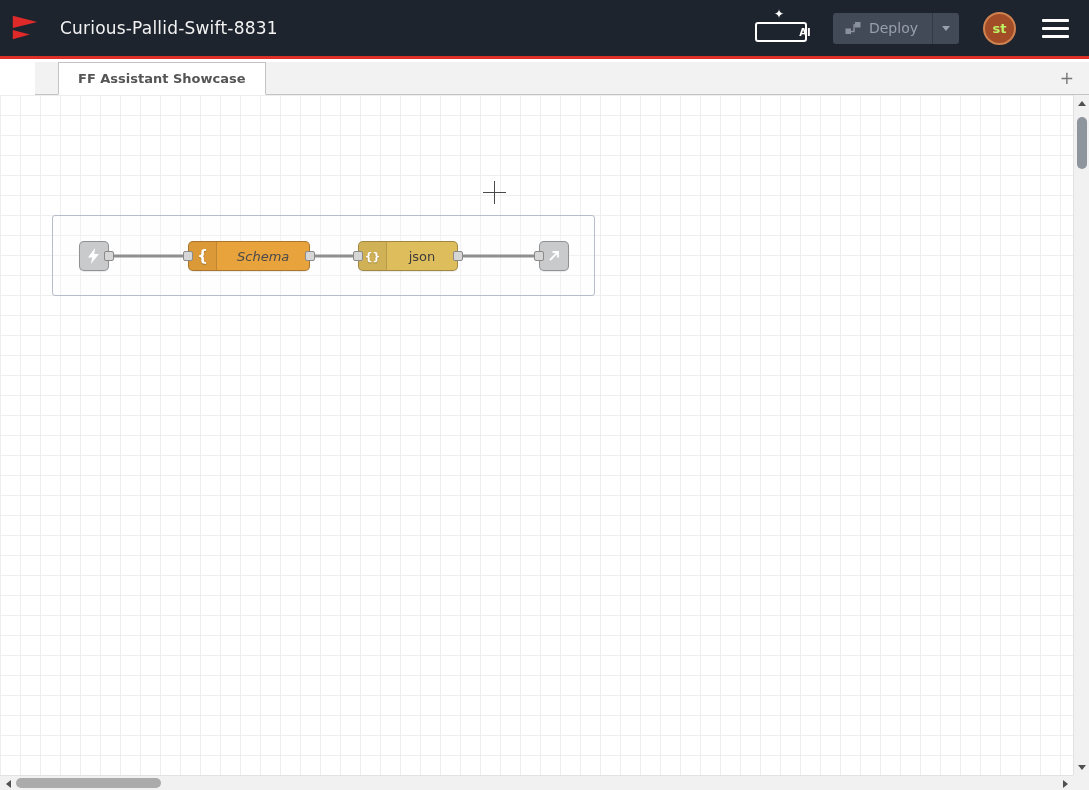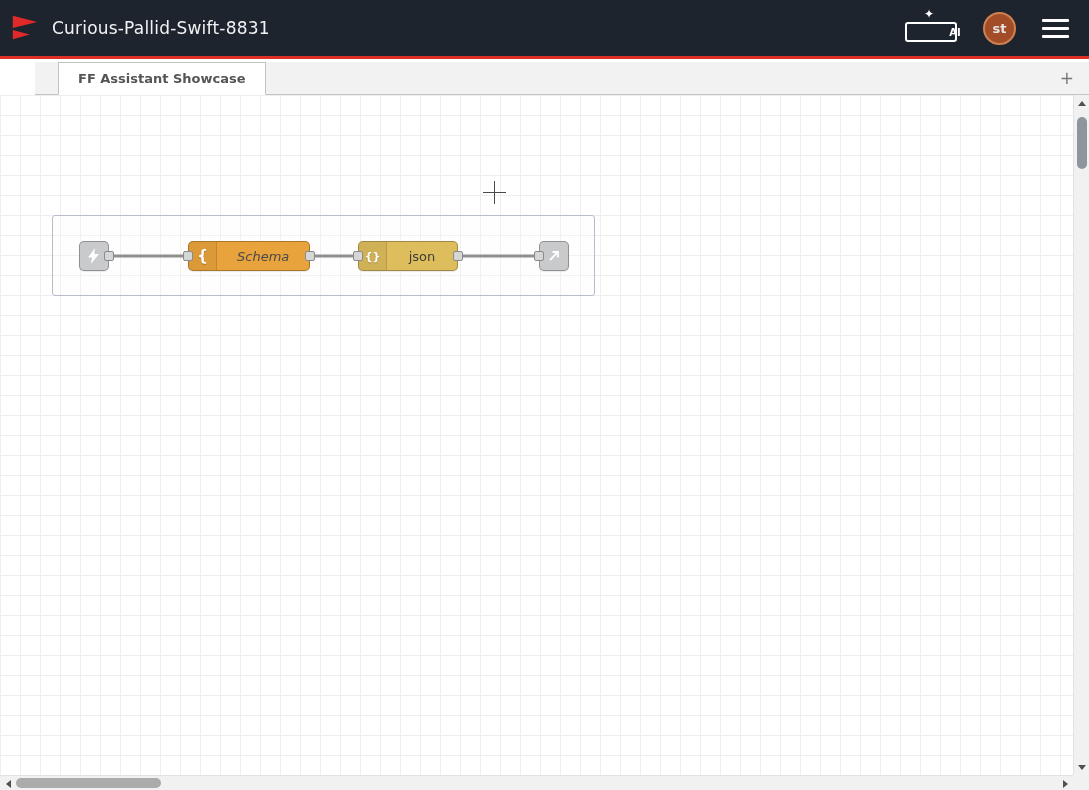--- a/index.html
+++ b/index.html
@@ -12,21 +12,21 @@
   }
 
   
   .header {
     position: absolute; top:0; left:0; width:1089px; height:59px;
     background:#1e242e;
     border-bottom:3px solid #de3026;
     display:flex; align-items:center;
   }
   .logo { width:34px; height:34px; margin-left:8px; display:flex; align-items:center; justify-content:center; cursor:pointer; }
-  .app-title { color:#f2f2f2; font-size:17px; margin-left:10px; letter-spacing:.2px; flex:0 0 auto; }
+  .app-title { color:#f2f2f2; font-size:17px; margin-left:18px; letter-spacing:.2px; flex:0 0 auto; }
   .header-spacer { flex:1; }
   .header-right { display:flex; align-items:center; gap:24px; margin-right:18px; }
 
   .ai-btn { position:relative; width:34px; height:34px; cursor:pointer; }
   .ai-sparkle { position:absolute; top:-3px; left:-1px; color:#fff; font-size:12px; line-height:12px; }
   .ai-box {
     position:absolute; right:2px; bottom:3px; width:23px; height:20px;
     border:2px solid #fff; border-radius:3px;
     color:#fff; font-size:10px; font-weight:bold;
     display:flex; align-items:center; justify-content:center;padding-left:48px;
@@ -40,21 +40,21 @@
   .deploy-label { color:#99a0ab; font-size:14px; }
   .deploy-caret-seg {
     width:27px; height:100%; border-left:1px solid #333a47;
     display:flex; align-items:center; justify-content:center; cursor:pointer;
   }
   .caret-down { width:0; height:0; border-left:4px solid transparent; border-right:4px solid transparent; border-top:5px solid #9aa1ac; }
 
   .avatar {
     width:33px; height:33px; border-radius:50%;
     background:#a24d28; border:2px solid #cf8150;
-    color:#e5e5e5; font-size:13px; font-weight:600;
+    color:#bef264; font-size:13px; font-weight:600;
     display:flex; align-items:center; justify-content:center; cursor:pointer;text-align:right;
   }
 
   .hamburger { display:flex; flex-direction:column; gap:5px; cursor:pointer; padding:4px 2px; }
   .hamburger span { display:block; width:27px; height:3px; background:#ffffff; border-radius:1px; }
 
   
   .tabbar {
     position: absolute; top:62px; left:0; width:1089px; height:33px;
     background:#f2f2f2; border-bottom:1px solid #c3c3c3;
@@ -164,20 +164,33 @@
   </div>
   <div class="app-title">Curious-Pallid-Swift-8831</div>
   <div class="header-spacer"></div>
   <div class="header-right">
 
     <div class="ai-btn">
       <span class="ai-sparkle">✦</span>
       <span class="ai-box">AI</span>
     </div>
 
+    <div class="deploy-btn">
+      <span class="deploy-main">
+        <svg width="16" height="14" viewBox="0 0 16 14">
+          <rect x="0.5" y="7.5" width="5.5" height="5.5" fill="#8b919c"></rect>
+          <rect x="10" y="1" width="5.5" height="5.5" fill="#8b919c"></rect>
+          <path d="M6 10.5 H9 V4 H10" stroke="#8b919c" stroke-width="1.4" fill="none"></path>
+        </svg>
+        <span class="deploy-label">Deploy</span>
+      </span>
+      <span class="deploy-caret-seg">
+        <span class="caret-down"></span>
+      </span>
+    </div>
 
     <div class="avatar">st</div>
 
     <div class="hamburger">
       <span></span>
       <span></span>
       <span></span>
     </div>
   </div>
 </div>

